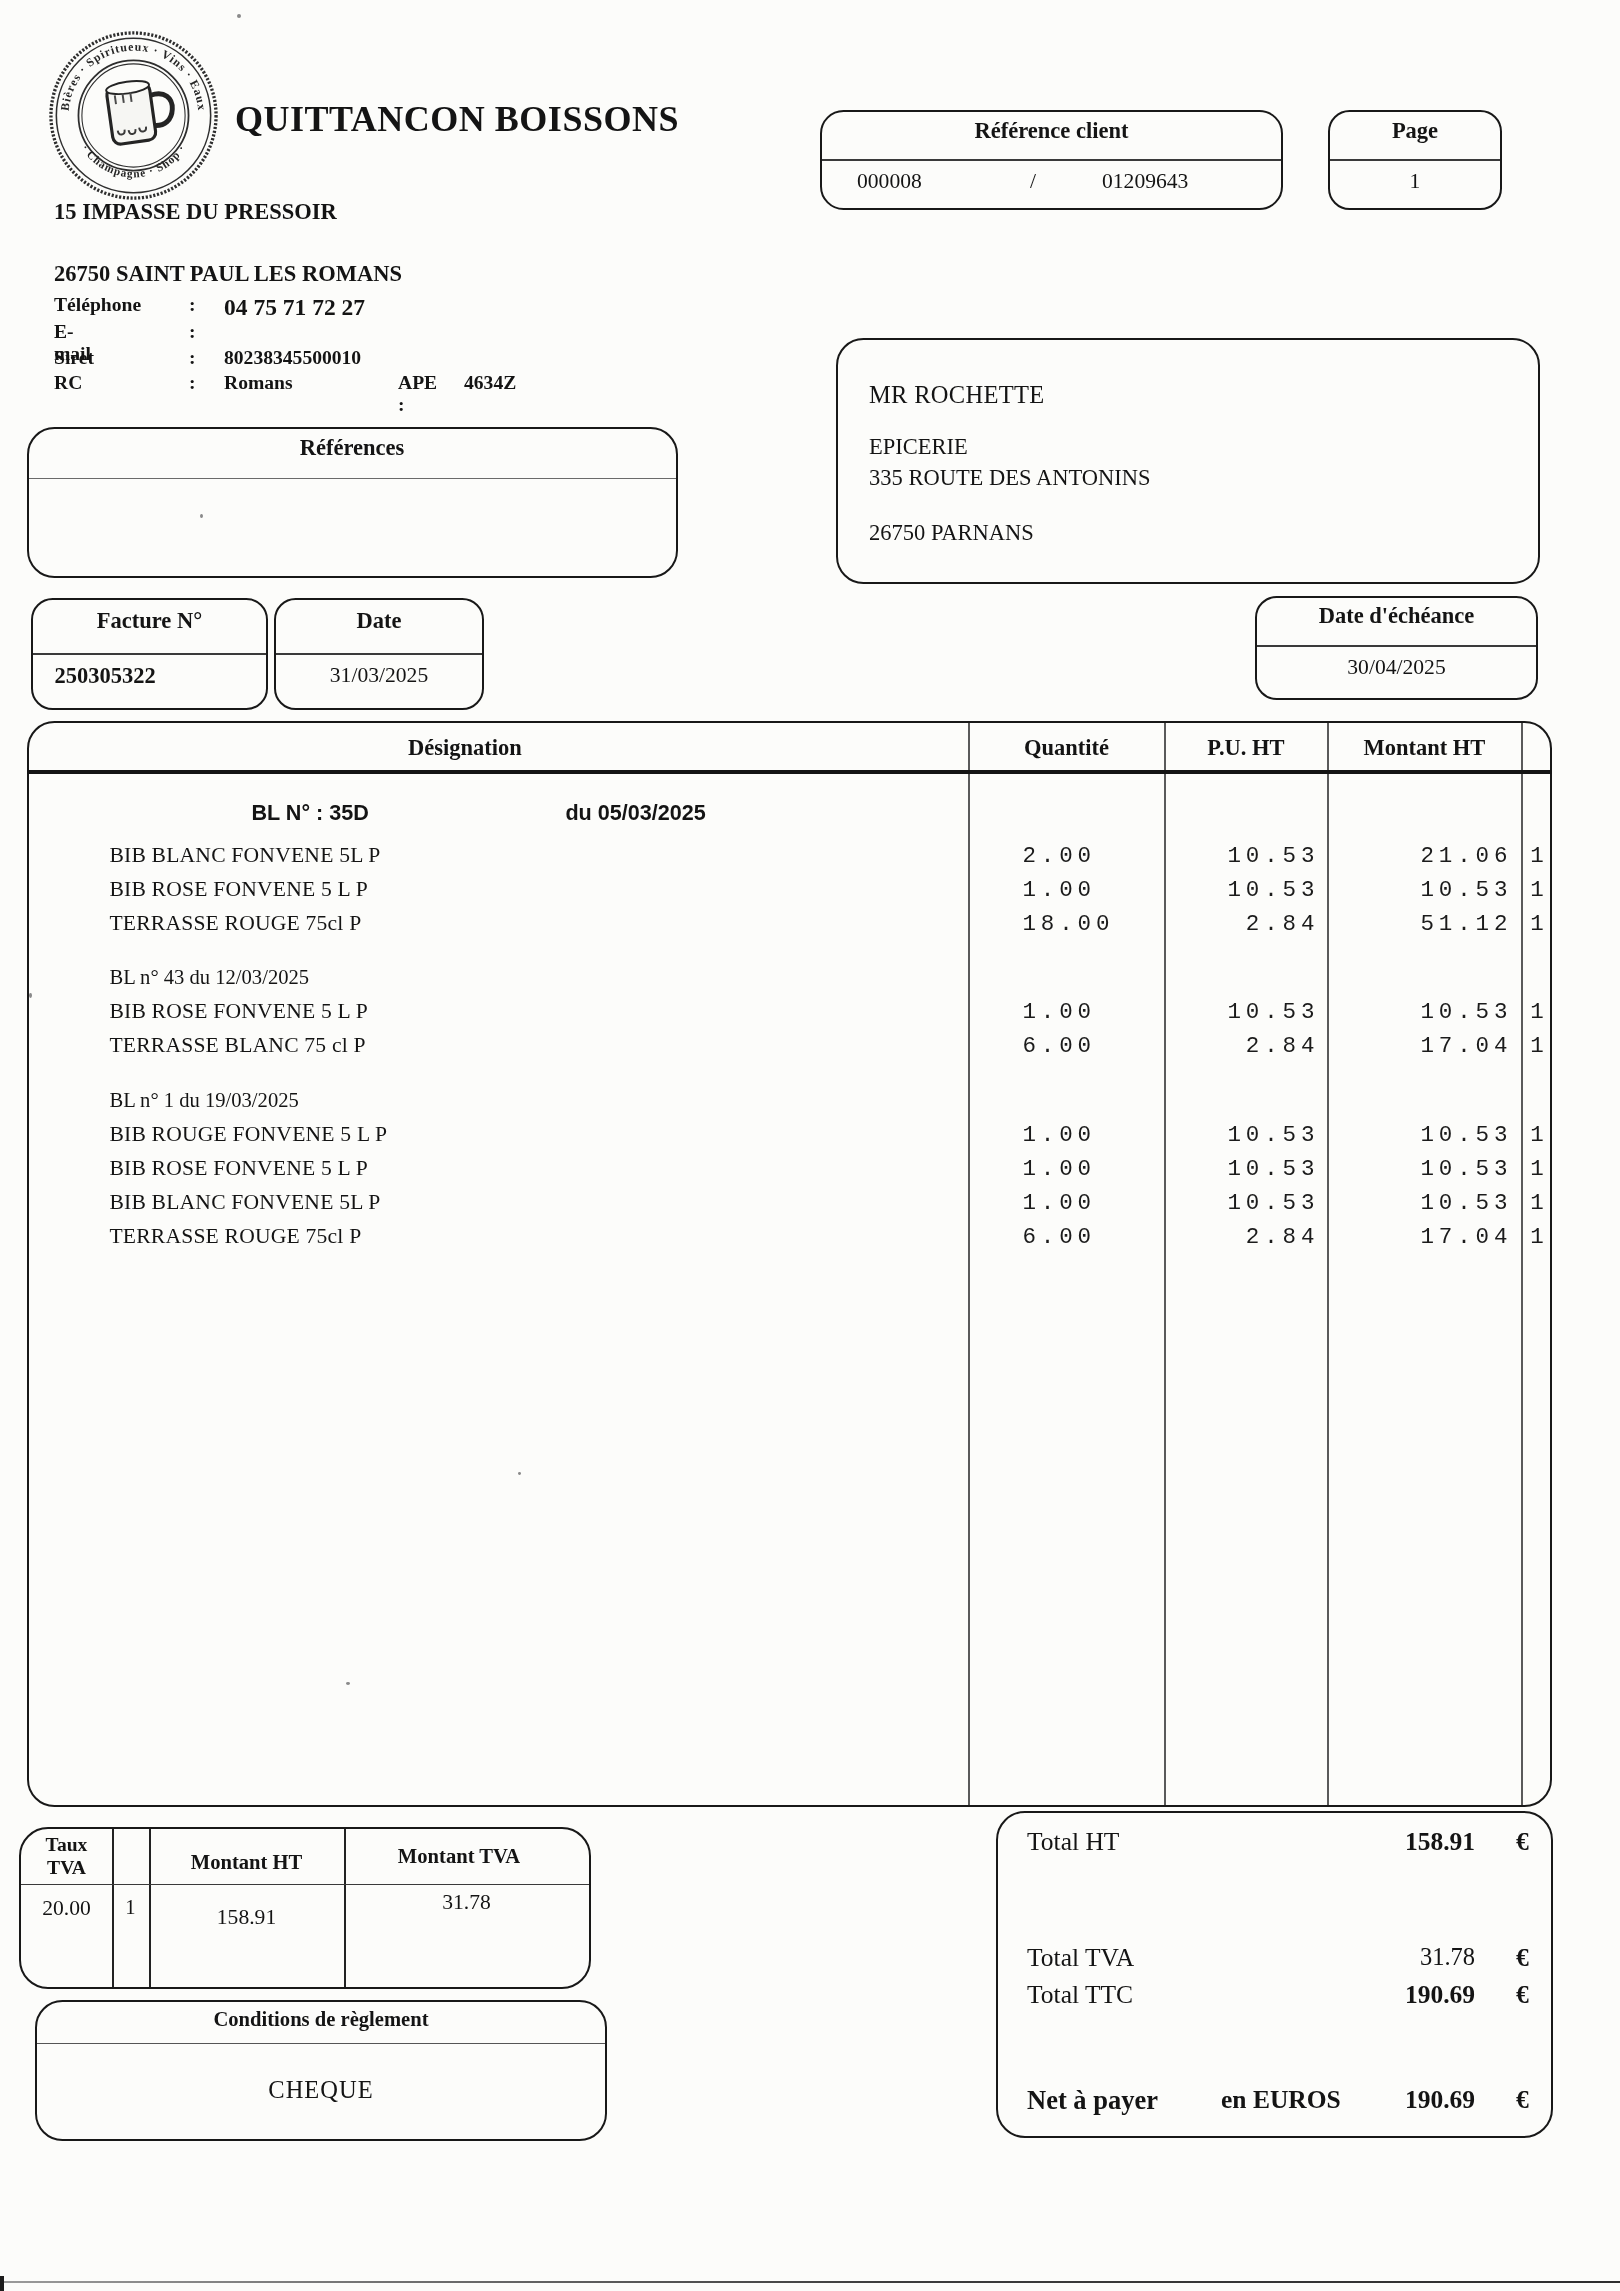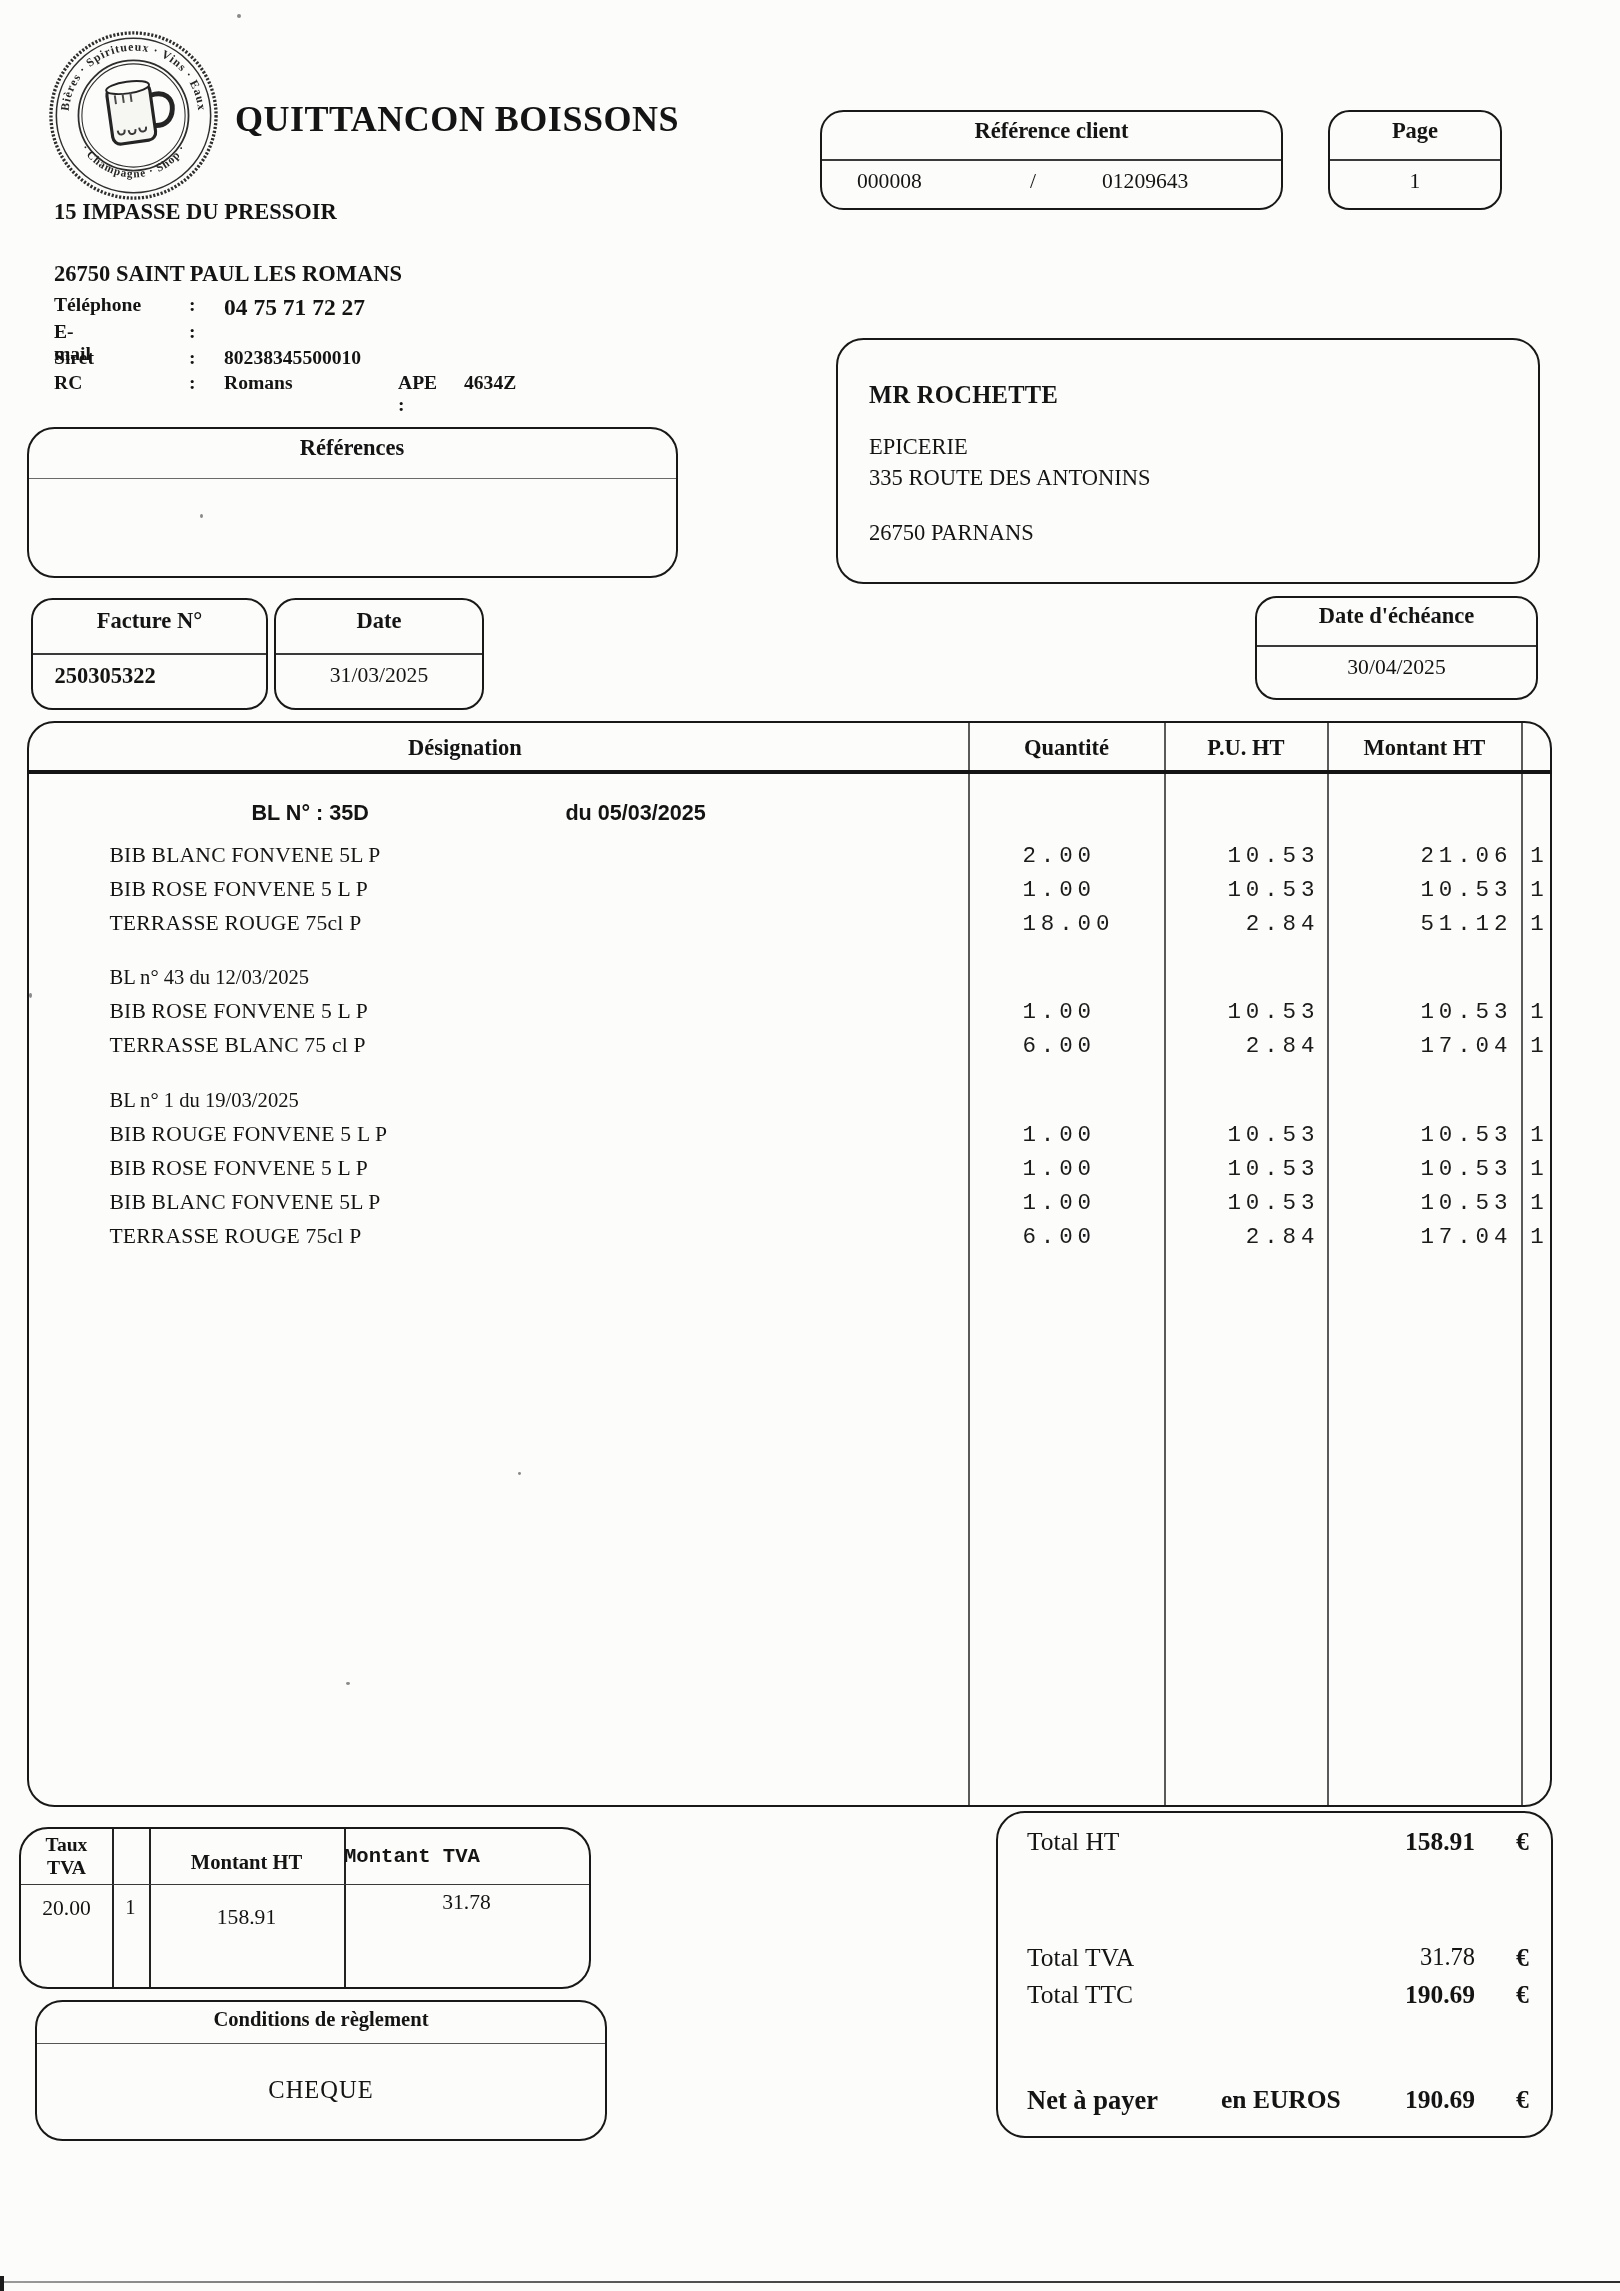--- a/index.html
+++ b/index.html
@@ -112,21 +112,21 @@
     <span class="abs" style="left:280px;top:57px;font-size:21.6px;">01209643</span>
   </div>
 
   <div class="box" style="left:1328px;top:110px;width:170px;height:96px;border-radius:21.6px;">
     <div class="boxtitle" style="top:5.9px;font-size:22.5px;">Page</div>
     <div class="hdiv" style="top:47px;"></div>
     <div class="abs" style="left:0;right:0;top:57px;font-size:21.6px;text-align:center;">1</div>
   </div>
 
   <div class="box" style="left:836px;top:338px;width:700px;height:242px;border-radius:27.4px;">
-    <div class="abs" style="left:31px;top:41px;font-size:24.5px;font-weight:bold;letter-spacing:0.3px;">MR ROCHETTE</div>
+    <div class="abs" style="left:31px;top:41px;font-size:24.5px;font-weight:normal;letter-spacing:0.3px;">MR ROCHETTE</div>
     <div class="abs" style="left:31px;top:94px;font-size:22.5px;">EPICERIE</div>
     <div class="abs" style="left:31px;top:125px;font-size:22.5px;">335 ROUTE DES ANTONINS</div>
     <div class="abs" style="left:31px;top:180px;font-size:22.5px;">26750 PARNANS</div>
   </div>
 
   <div class="box" style="left:26.5px;top:427px;width:647px;height:147px;border-radius:27.4px;">
     <div class="boxtitle" style="top:5.9px;font-size:22.5px;">Références</div>
     <div class="hdiv" style="top:49px;background:#6a6a6a;height:1.2px;"></div>
   </div>
 
@@ -238,21 +238,21 @@
   </div>
 
   <div class="box" style="left:19px;top:1827px;width:568px;height:158px;border-radius:29px;">
     <div class="vline" style="left:91px;width:2px;background:#222;"></div>
     <div class="vline" style="left:128px;width:2px;background:#222;"></div>
     <div class="vline" style="left:323px;width:2px;background:#222;"></div>
     <div class="hdiv" style="top:55px;height:1.4px;"></div>
     <div class="abs b" style="left:0;width:91px;top:4.9px;font-size:19.6px;text-align:center;">Taux</div>
     <div class="abs b" style="left:0;width:91px;top:28px;font-size:19.6px;text-align:center;">TVA</div>
     <div class="abs b" style="left:128px;width:195px;top:21.6px;font-size:20.6px;text-align:center;">Montant HT</div>
-    <div class="abs b" style="left:323px;width:230px;top:15.7px;font-size:20.6px;text-align:left;font-family:Liberation Mono, monospace;">Montant TVA</div>
+    <div class="abs b" style="left:323px;width:230px;top:15.7px;font-size:20.6px;text-align:center;">Montant TVA</div>
     <div class="abs" style="left:0;width:91px;top:67px;font-size:21.6px;text-align:center;">20.00</div>
     <div class="abs" style="left:91px;width:37px;top:67px;font-size:20.6px;text-align:center;">1</div>
     <div class="abs" style="left:128px;width:195px;top:76px;font-size:21.6px;text-align:center;">158.91</div>
     <div class="abs" style="left:323px;width:245px;top:61px;font-size:21.6px;text-align:center;">31.78</div>
   </div>
 
   <div class="box" style="left:35px;top:2000px;width:568px;height:137px;border-radius:27.4px;">
     <div class="boxtitle" style="top:5.9px;font-size:20.6px;">Conditions de règlement</div>
     <div class="hdiv" style="top:41px;height:1.2px;background:#555;"></div>
     <div class="abs" style="left:0;right:0;top:74px;font-size:24.5px;text-align:center;letter-spacing:1px;">CHEQUE</div>

